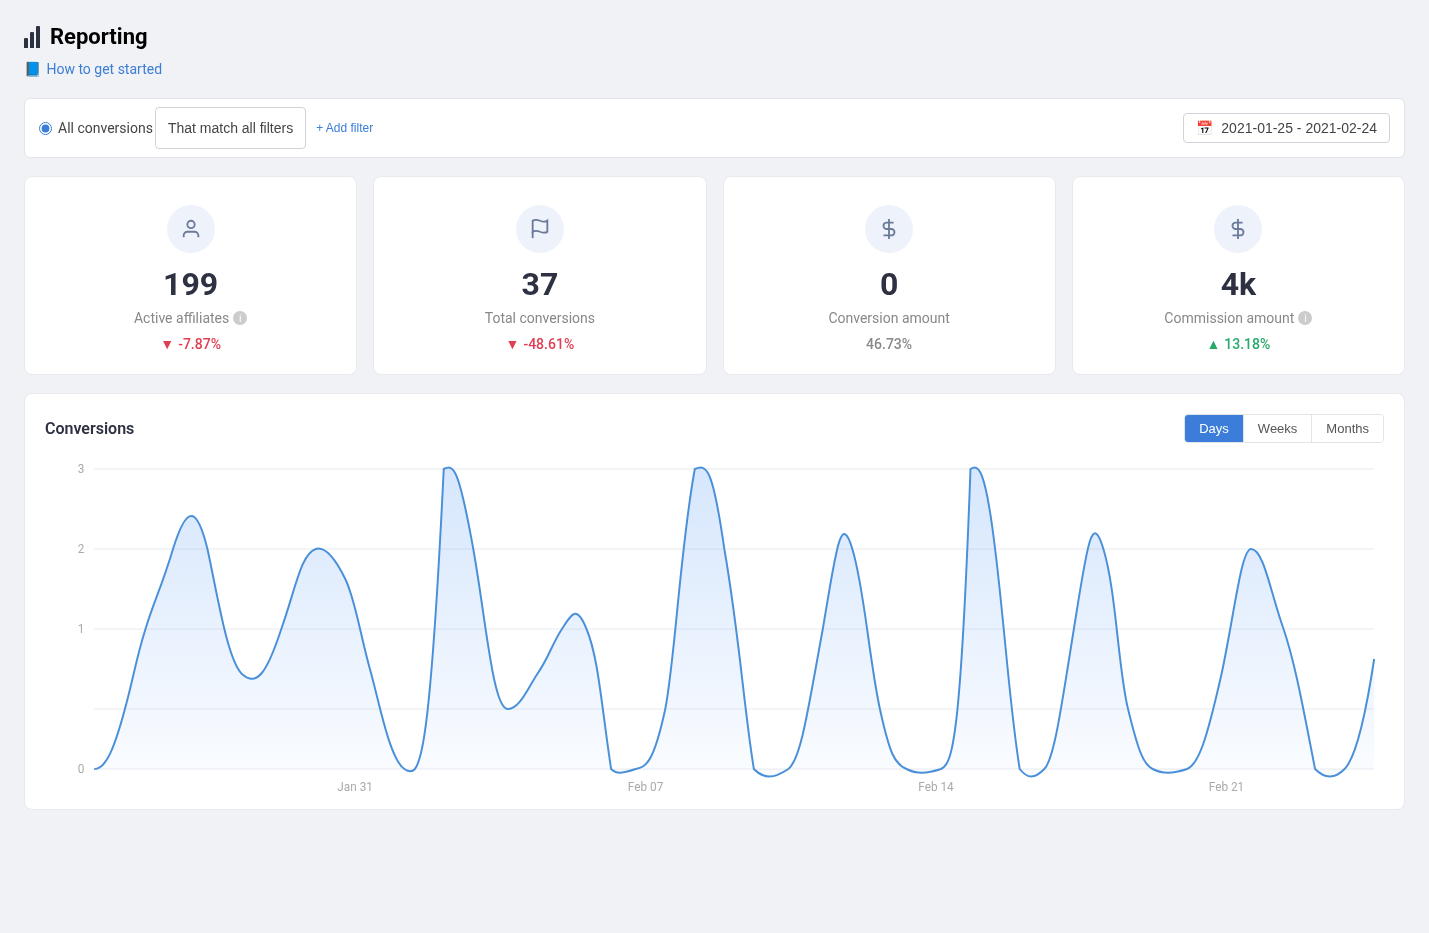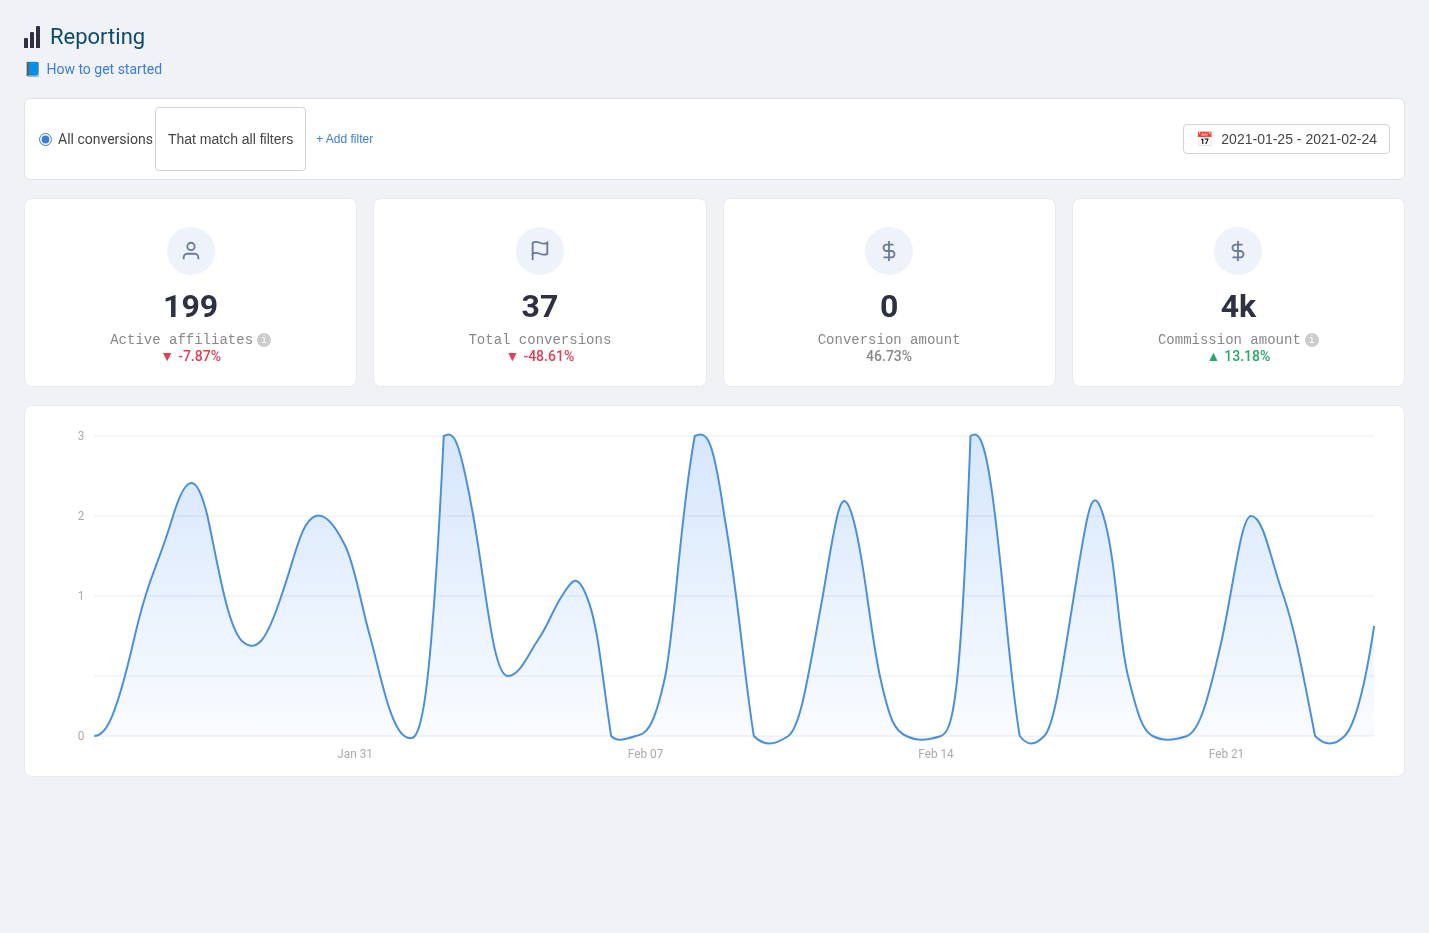--- a/index.html
+++ b/index.html
@@ -16,22 +16,22 @@
       margin-bottom: 20px;
     }
     .page-title-row {
       display: flex;
       align-items: center;
       gap: 10px;
       margin-bottom: 10px;
     }
     .page-title {
       font-size: 22px;
-      font-weight: 400;
-      color: #0c4a6e;
+      font-weight: 700;
+      color: #000000;
     }
     .page-description {
       font-size: 14px;
       color: #555;
       line-height: 1.6;
       margin-bottom: 8px;
     }
     .page-description strong {
       font-weight: 700;
       color: #2d3142;
@@ -67,21 +67,21 @@
       color: #444;
       cursor: pointer;
     }
     .radio-filter input[type="radio"] {
       accent-color: #3b7dd8;
     }
     .match-filters-btn {
       border: 1px solid #d0d4da;
       background: #fff;
       border-radius: 4px;
-      padding: 23px 12px;
+      padding: 12px 12px;
       font-size: 14px;
       color: #444;
       cursor: pointer;
     }
     .add-filter-btn {
       background: none;
       border: none;
       color: #3b7dd8;
       font-size: 12px;
       cursor: pointer;
@@ -135,21 +135,21 @@
       color: #2d3142;
       line-height: 1.1;
       margin-bottom: 8px;
     }
     .metric-label {
       font-size: 14px;
       color: #888;
       display: flex;
       align-items: center;
       gap: 4px;
-      font-family: Liberation Mono, monospace;
+      margin-bottom: 10px;
     }
     .metric-label .info-icon {
       width: 14px;
       height: 14px;
       border-radius: 50%;
       background: #ccc;
       color: #fff;
       font-size: 10px;
       display: inline-flex;
       align-items: center;
@@ -333,20 +333,28 @@
       </div>
       <div class="metric-change positive">
         <span>▲</span>
         <span>13.18%</span>
       </div>
     </div>
 
   </div>
 
   <div class="chart-section">
+    <div class="chart-header">
+      <span class="chart-title">Conversions</span>
+      <div class="chart-time-btns">
+        <button class="time-btn active">Days</button>
+        <button class="time-btn">Weeks</button>
+        <button class="time-btn">Months</button>
+      </div>
+    </div>
     <div class="chart-area">
       <svg class="chart-svg" viewBox="0 0 1360 340" preserveAspectRatio="none">
         <defs>
           <linearGradient id="areaGrad" x1="0" y1="0" x2="0" y2="1">
             <stop offset="0%" stop-color="#5b9cf6" stop-opacity="0.25"></stop>
             <stop offset="100%" stop-color="#5b9cf6" stop-opacity="0.03"></stop>
           </linearGradient>
         </defs>
 
         <line x1="50" y1="10" x2="1350" y2="10" stroke="#e8eaee" stroke-width="1"></line>

